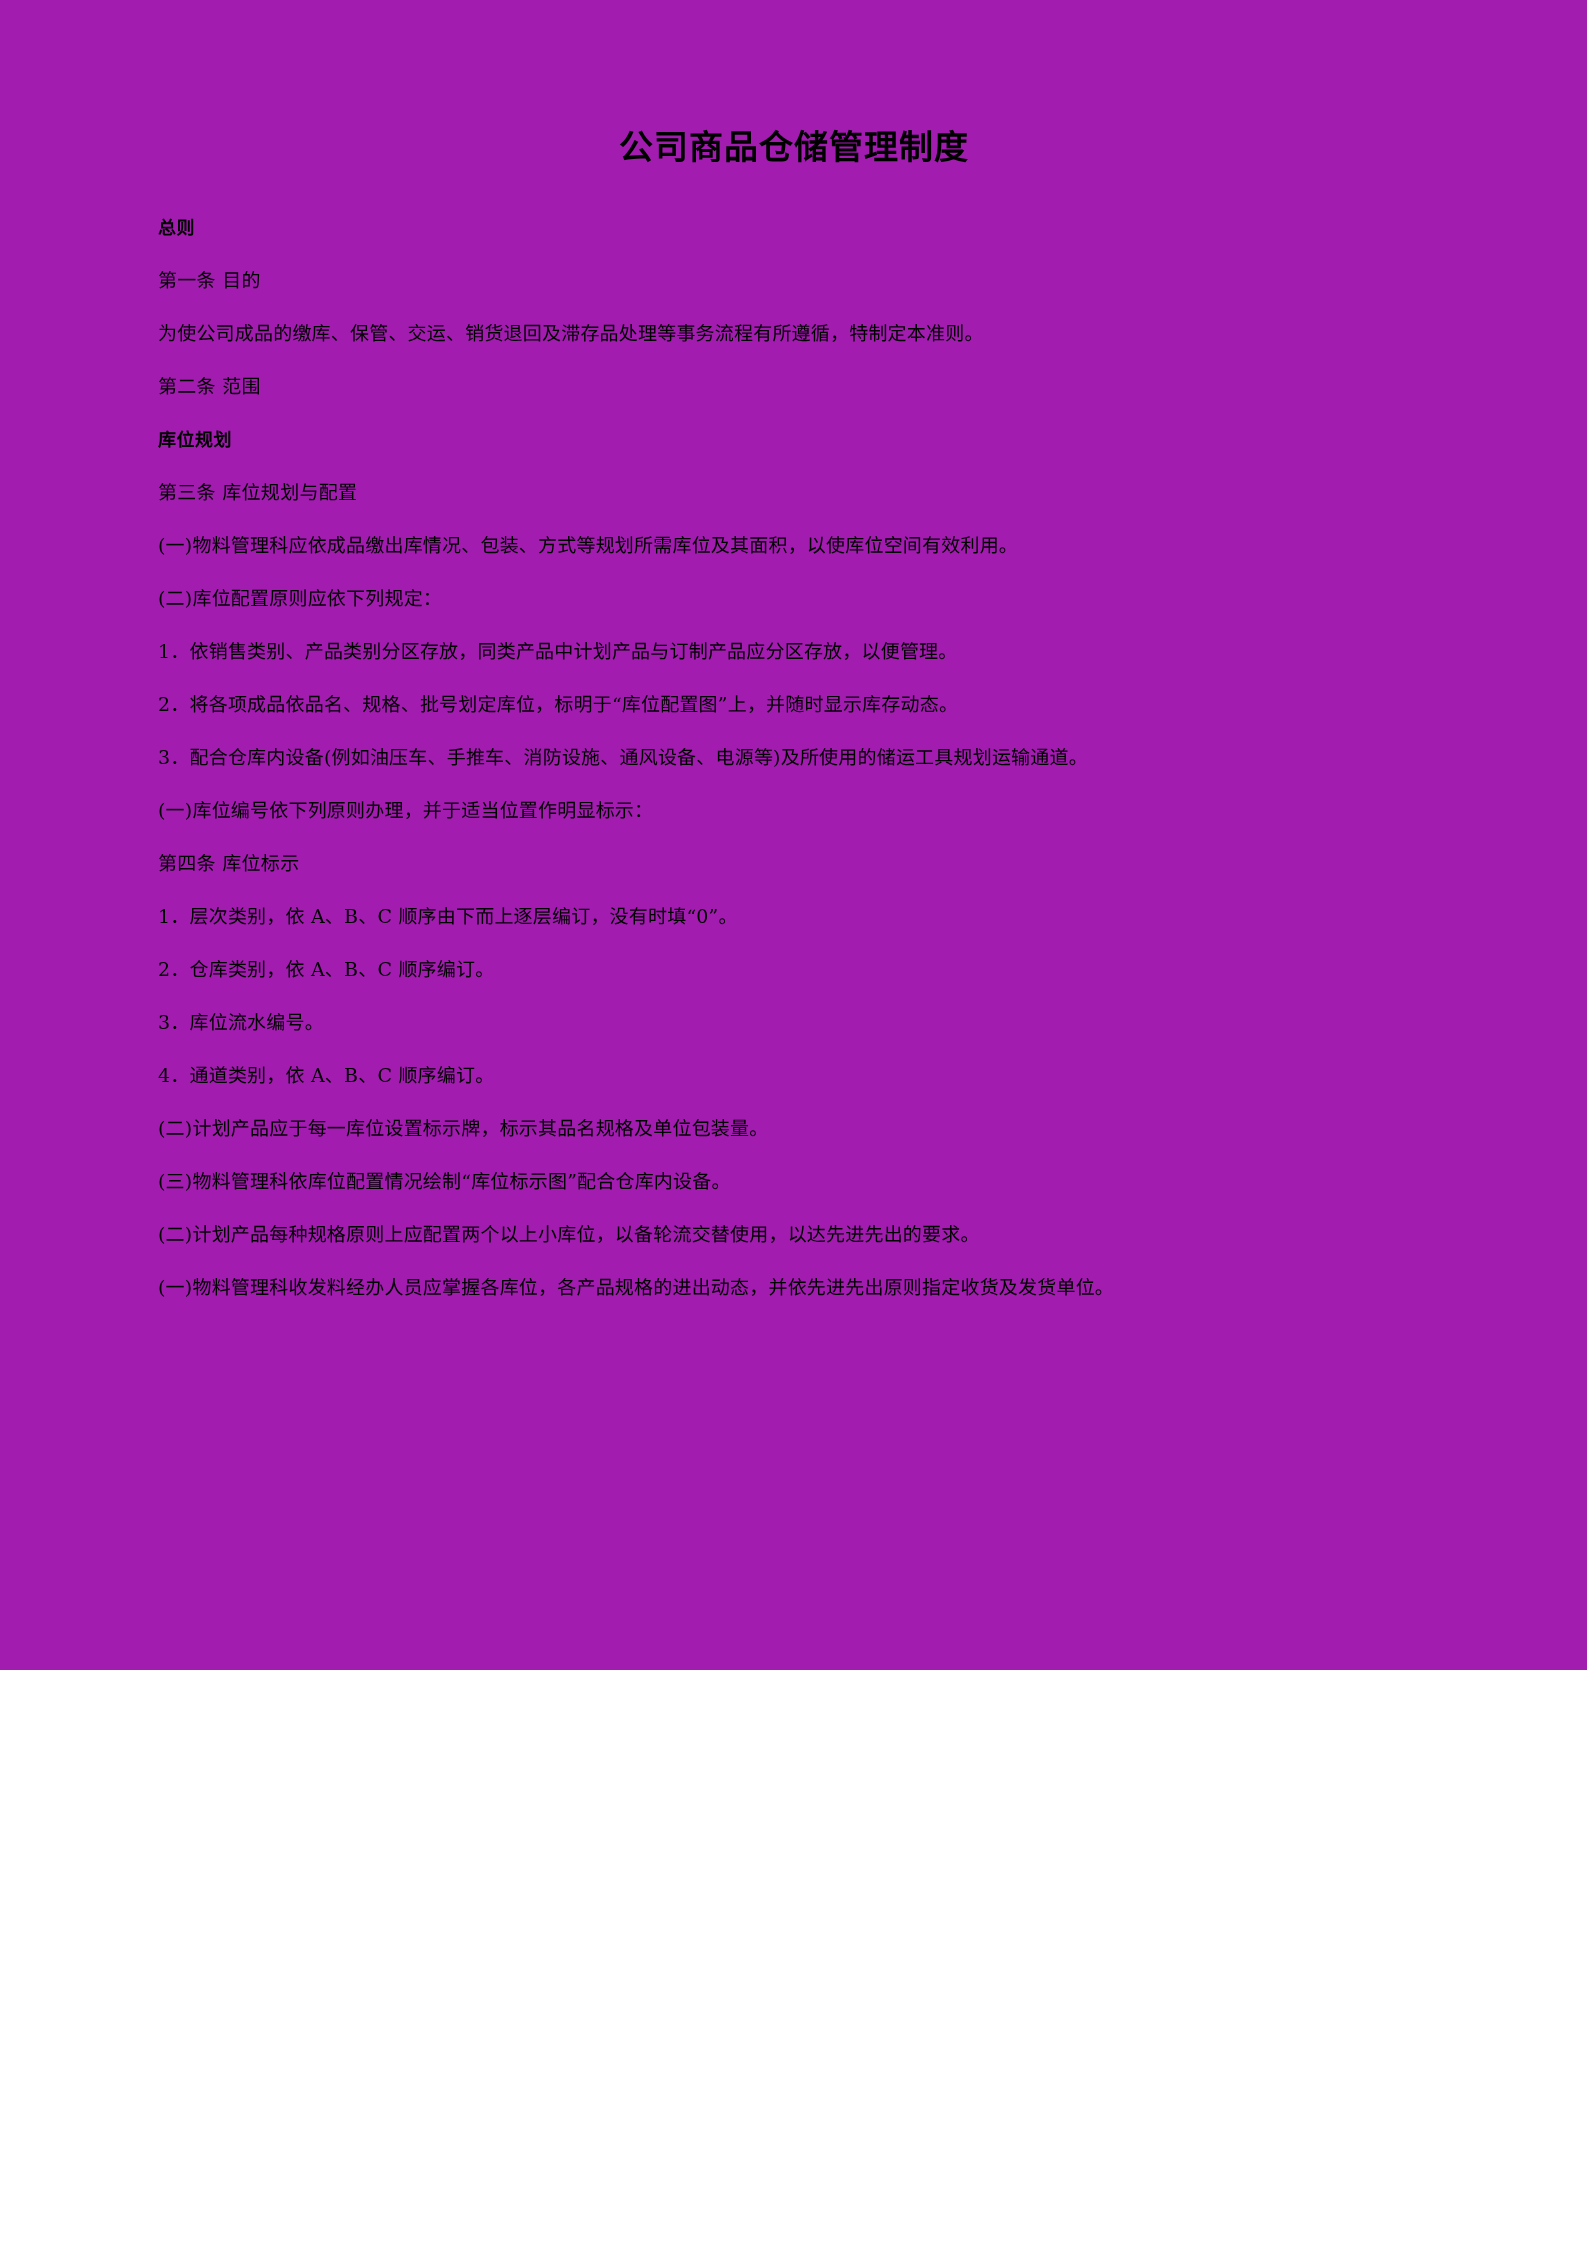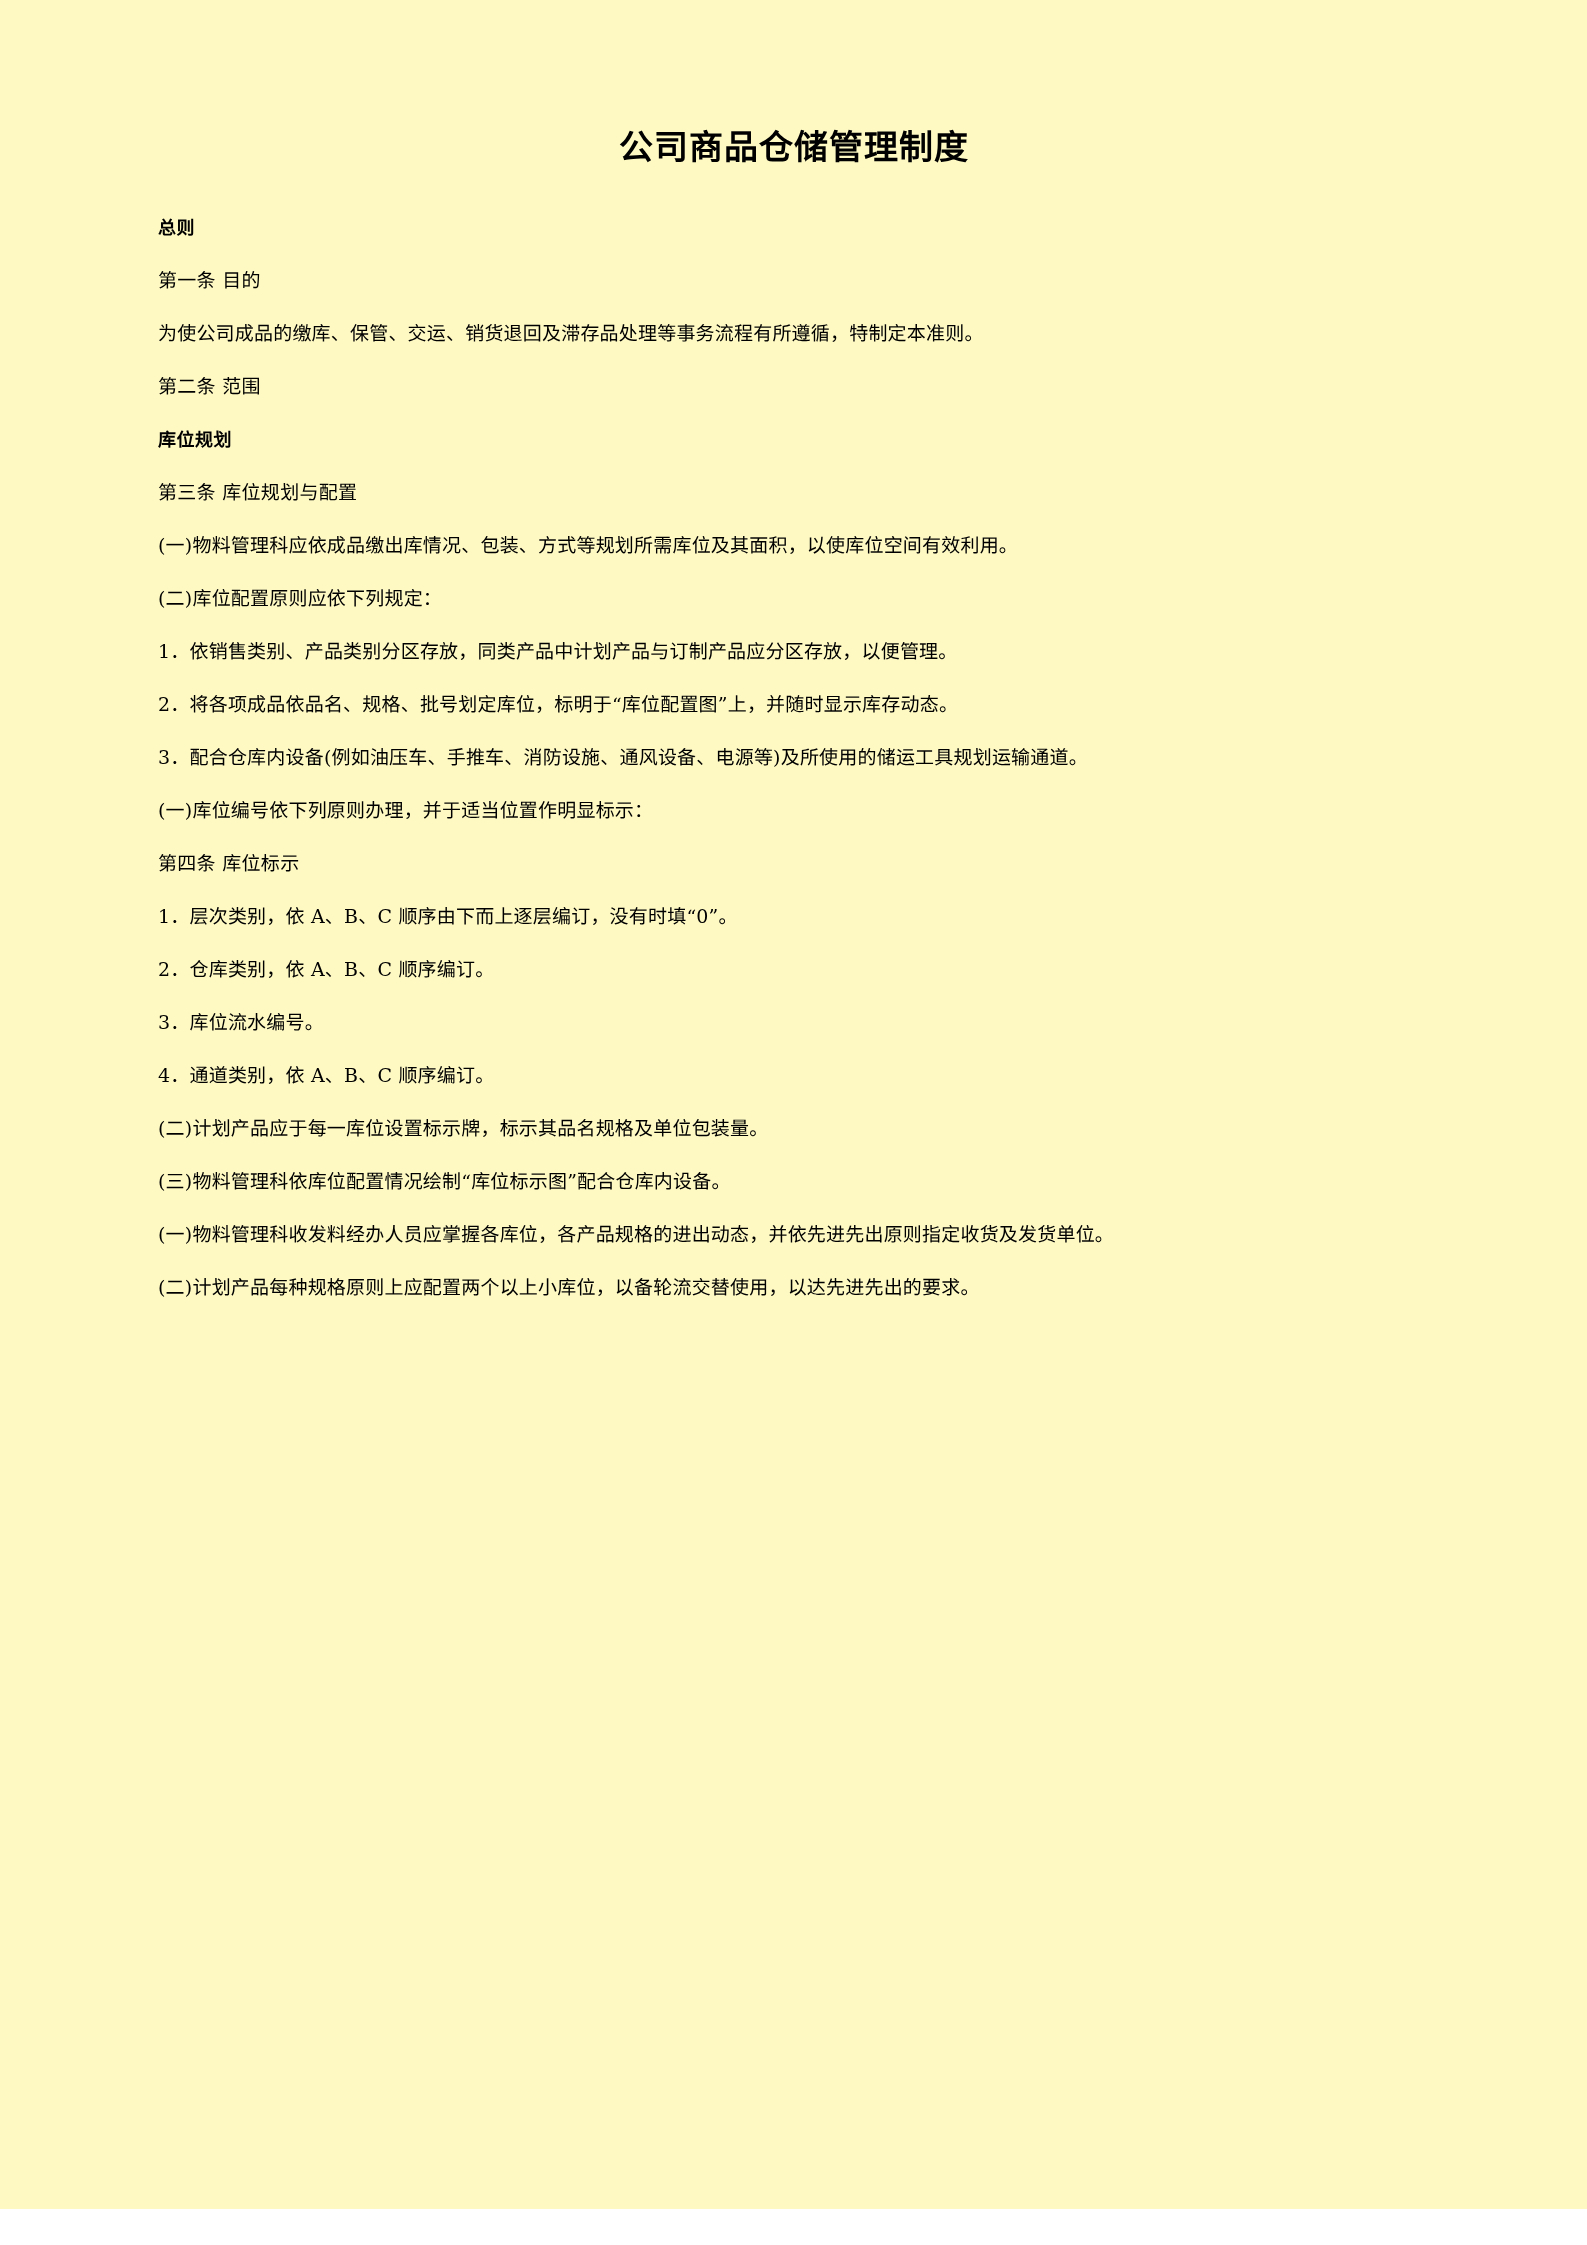--- a/index.html
+++ b/index.html
@@ -8,23 +8,23 @@
     padding: 0;
     background: #ffffff;
   }
   body {
     font-family: "DejaVu Serif", "Liberation Serif", serif;
     color: #000000;
   }
   .page {
     position: relative;
     width: 1587px;
-    height: 2209px;
+    height: 1670px;
     margin: 0 auto;
-    background: #fef9c3;
+    background: #a21caf;
     box-sizing: border-box;
     padding: 0;
     overflow: hidden;
   }
   .content {
     position: absolute;
     left: 158px;
     top: 0;
     width: 1272px;
   }
@@ -103,19 +103,19 @@
 
     <p class="blk">3．库位流水编号。</p>
 
     <p class="blk">4．通道类别，依 A、B、C 顺序编订。</p>
 
     <p class="blk">(二)计划产品应于每一库位设置标示牌，标示其品名规格及单位包装量。</p>
 
     <p class="blk">(三)物料管理科依库位配置情况绘制“库位标示图”配合仓库内设备。</p>
 
 
+    <p class="blk">(二)计划产品每种规格原则上应配置两个以上小库位，以备轮流交替使用，以达先进先出的要求。</p>
+
     <p class="blk">(一)物料管理科收发料经办人员应掌握各库位，各产品规格的进出动态，并依先进先出原则指定收货及发货单位。</p>
-
-    <p class="blk">(二)计划产品每种规格原则上应配置两个以上小库位，以备轮流交替使用，以达先进先出的要求。</p>
 
 
   </div>
 </div>
 
 </body></html>

